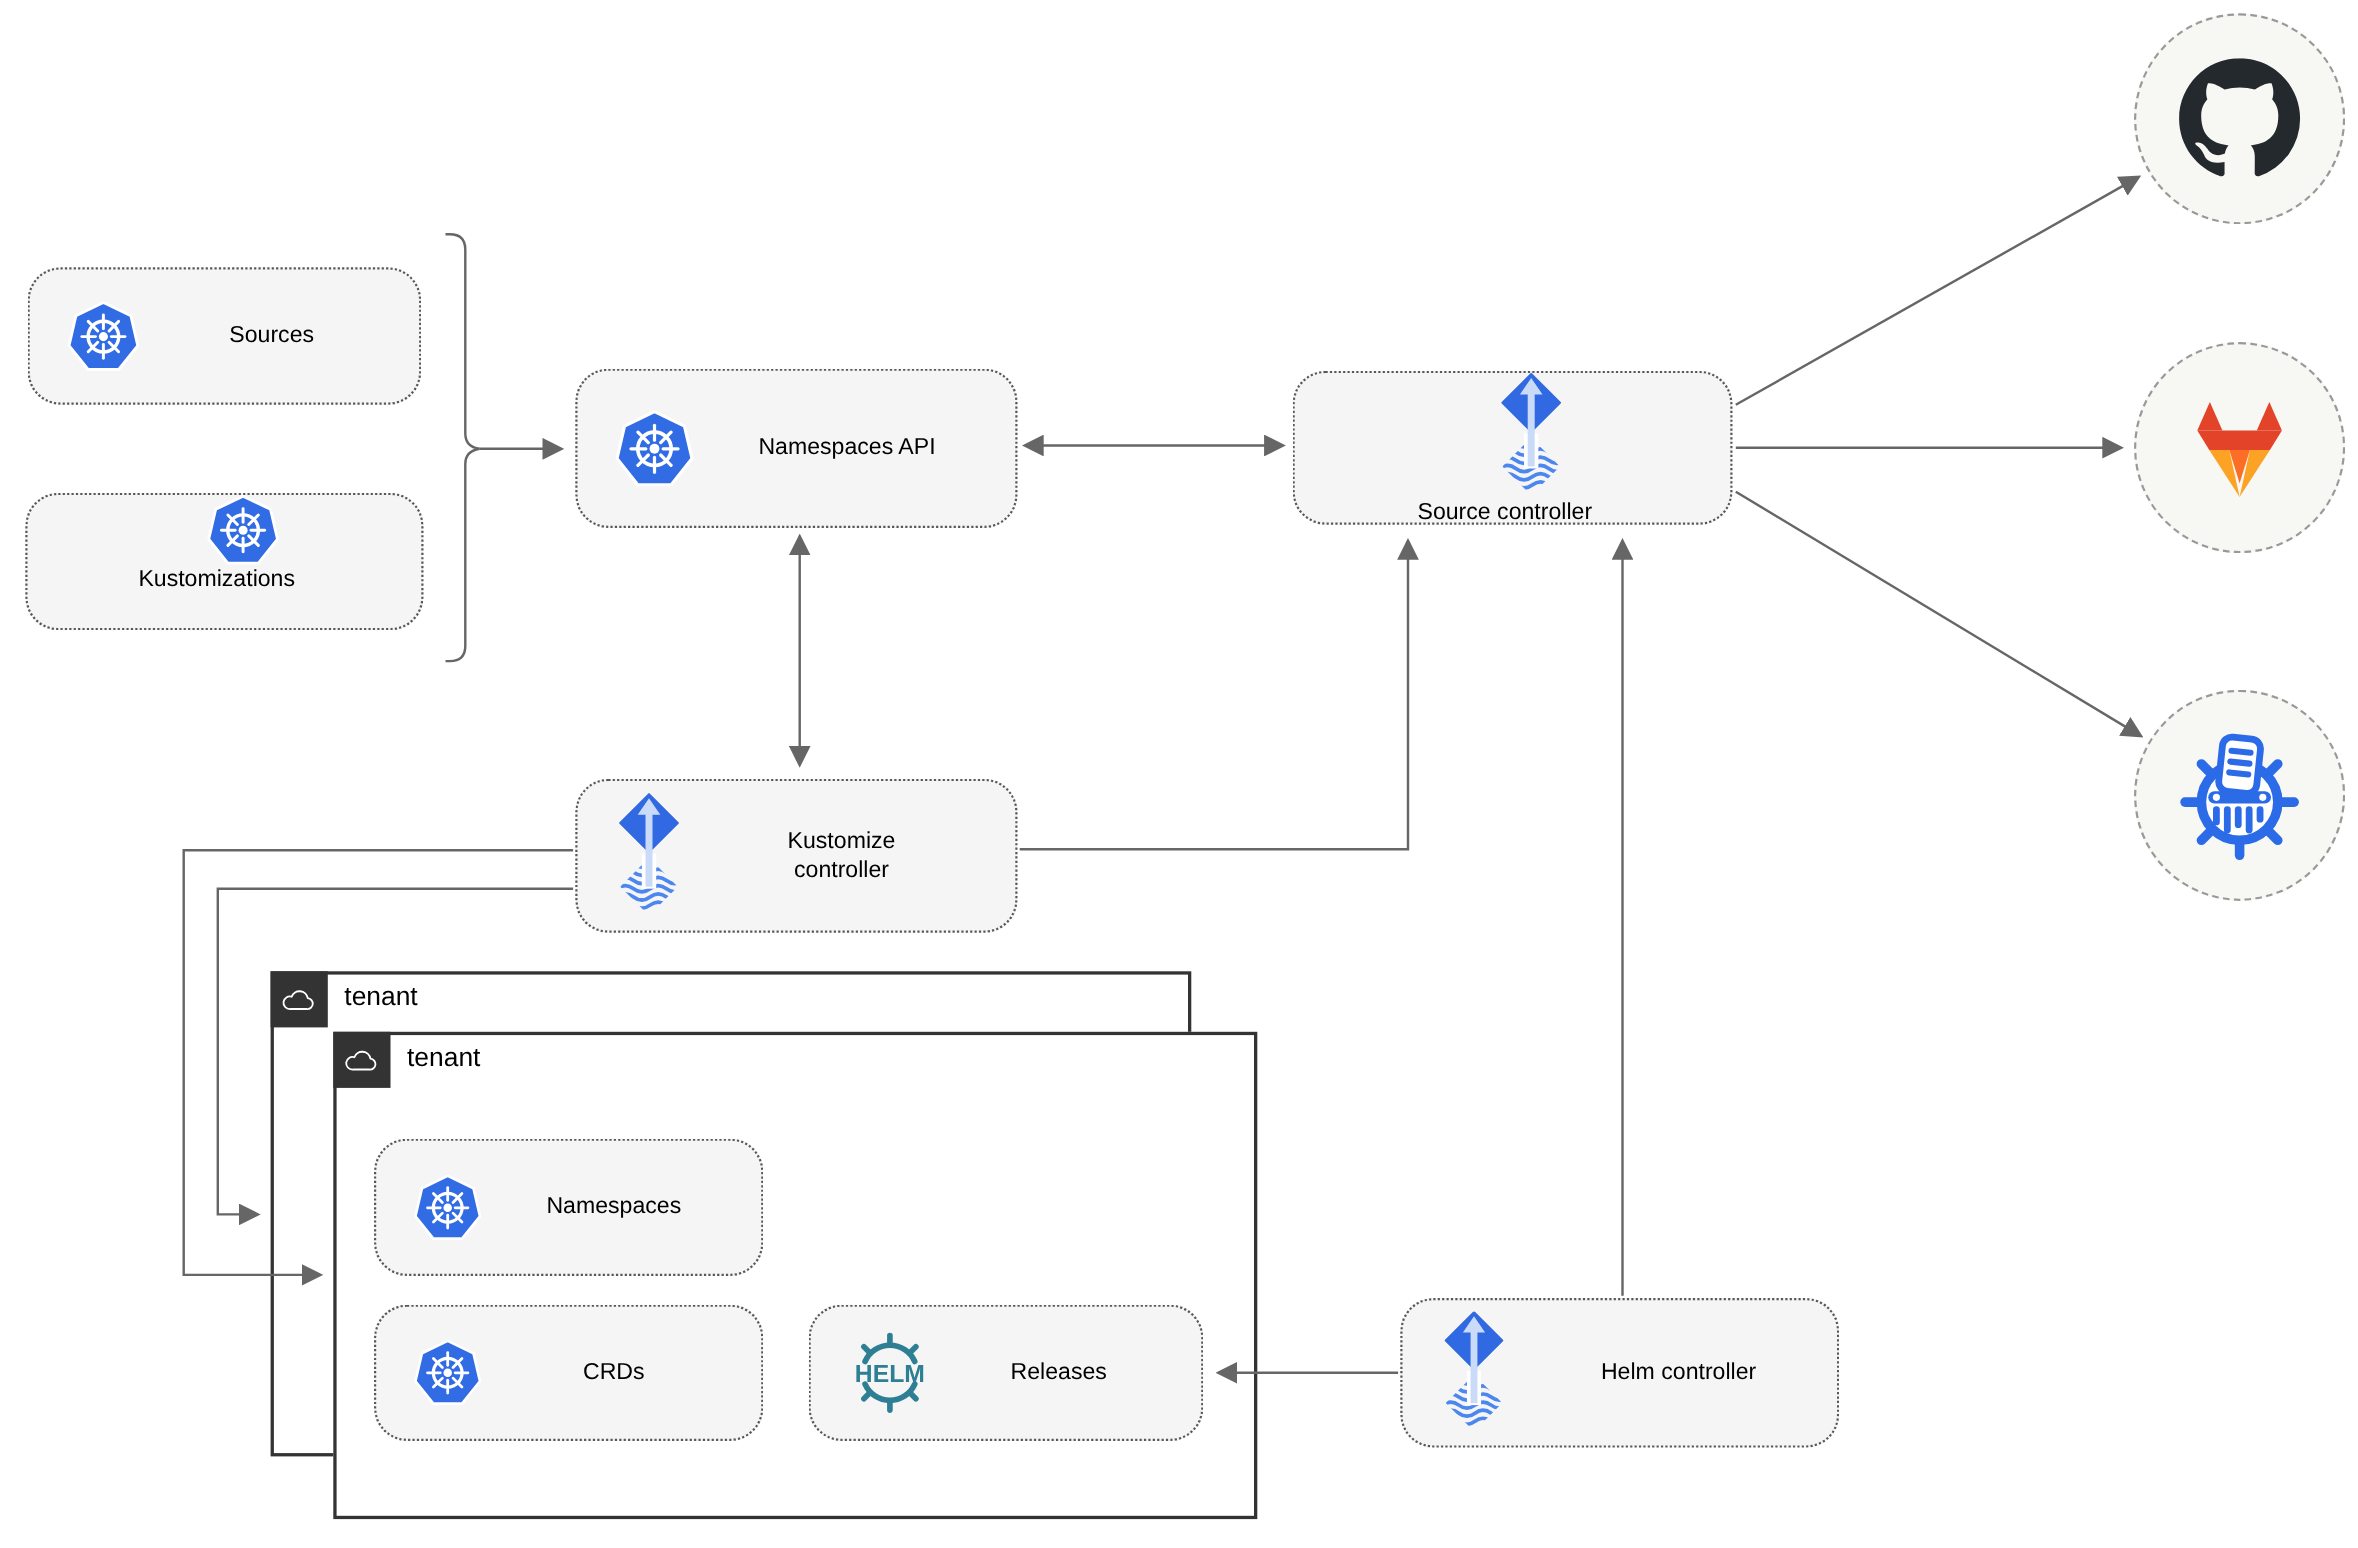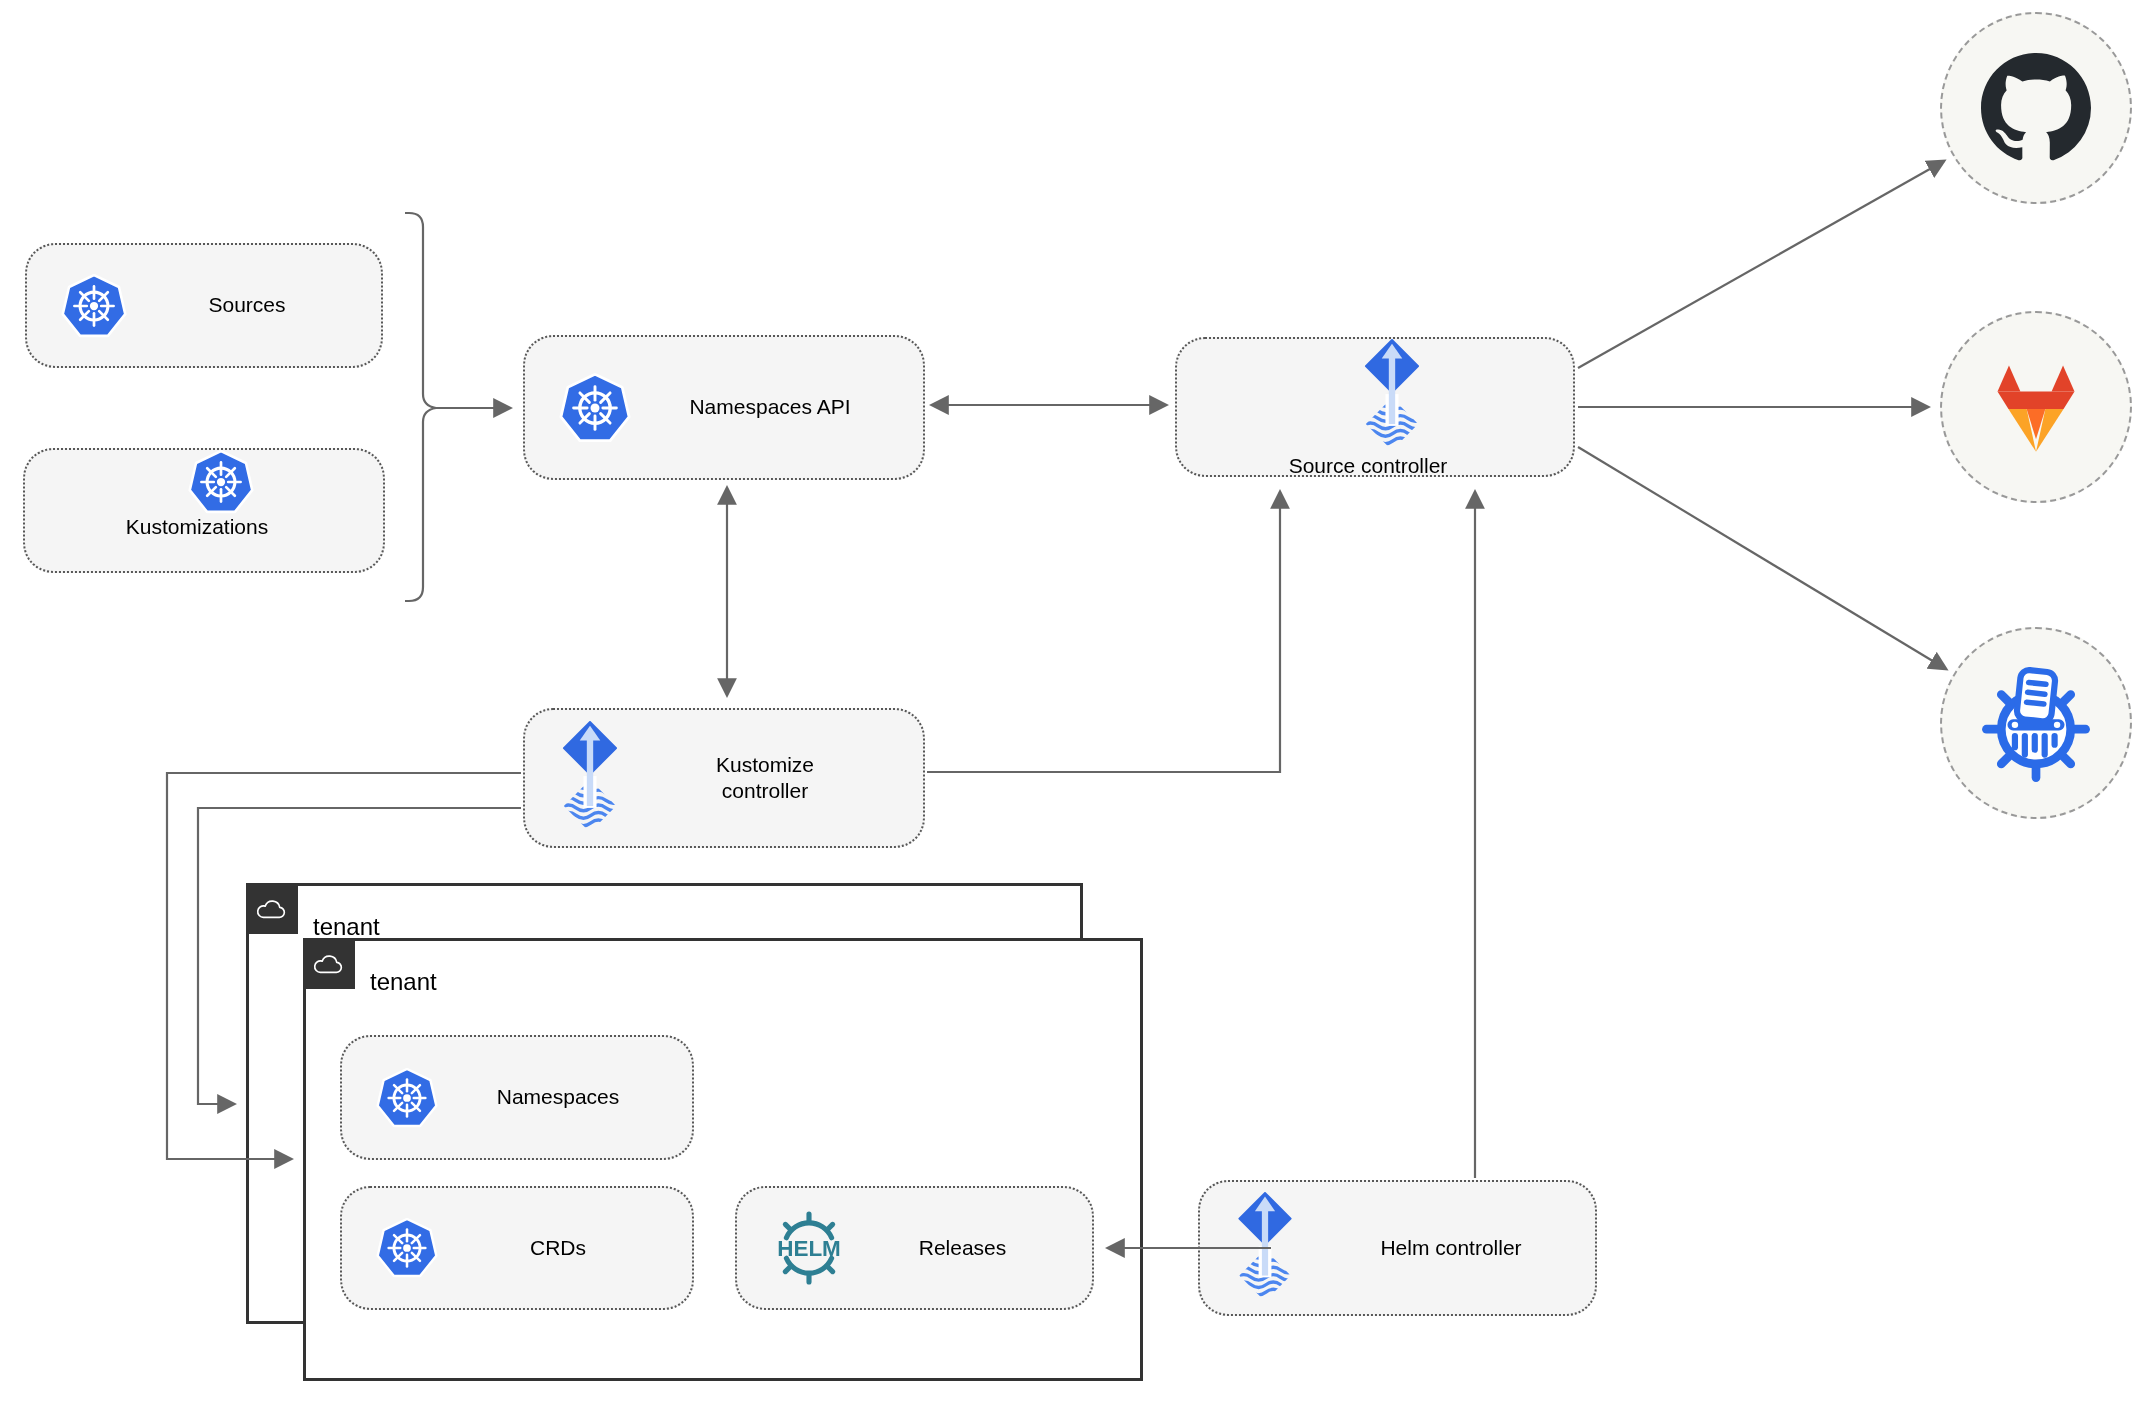--- a/index.html
+++ b/index.html
@@ -26,41 +26,41 @@
     line-height:1.25;
     padding-right:14px;
   }
   .node .label.wrap{max-width:185px;margin:0 auto;flex:1 1 auto;}
 
   #node-sources       {left:25px;   top:243px;  width:358px; height:125px;}
   #node-kustomizations{left:23px;   top:448px;  width:362px; height:125px;flex-direction:column;}
   #node-k8s-api       {left:523px;  top:335px;  width:402px; height:145px;}
   #node-source-ctrl   {left:1175px; top:337px;  width:400px; height:140px;flex-direction:column;}
   #node-kustomize-ctrl{left:523px;  top:708px;  width:402px; height:140px;}
-  #node-helm-ctrl     {left:1198px; top:1180px; width:399px; height:136px;gap:25px;}
+  #node-helm-ctrl     {left:1273px; top:1180px; width:399px; height:136px;gap:25px;}
   #node-namespaces    {left:340px;  top:1035px; width:354px; height:125px;}
   #node-rbac          {left:735px;  top:1035px; width:359px; height:125px;}
   #node-crds          {left:340px;  top:1186px; width:354px; height:124px;}
   #node-releases      {left:735px;  top:1186px; width:359px; height:124px;}
 
   
   .tenant{
     position:absolute;
     background:#ffffff;
     border:3px solid #333333;
     box-sizing:border-box;
   }
   .tenant-outer{left:246px; top:883px; width:837px; height:441px; z-index:1;}
   .tenant-inner{left:303px; top:938px; width:840px; height:443px; z-index:2;}
   .tenant-tab{
     position:absolute;left:-3px;top:-3px;width:52px;height:51px;
     background:#333333;display:flex;align-items:center;justify-content:center;
   }
   .tenant-label{
-    position:absolute;left:64px;top:24px;height:34px;
+    position:absolute;left:64px;top:4px;height:34px;
     font-size:24px;color:#000;display:flex;align-items:center;
   }
 
   
   .ext-circle{
     position:absolute;width:192px;height:192px;border-radius:50%;
     background:#f7f7f3;border:2px dashed #999999;
     display:flex;align-items:center;justify-content:center;
     box-sizing:border-box;z-index:3;
   }

